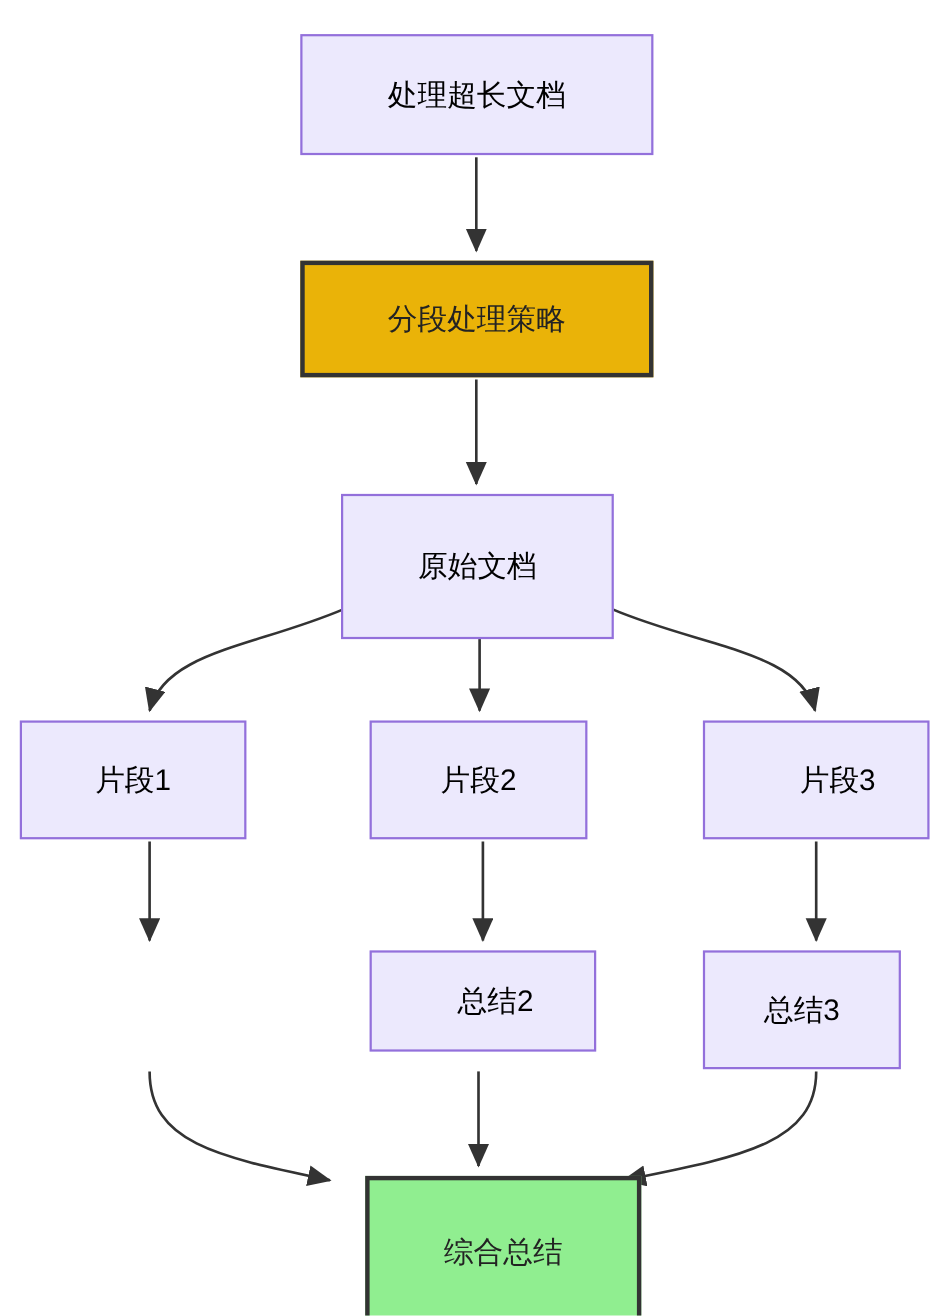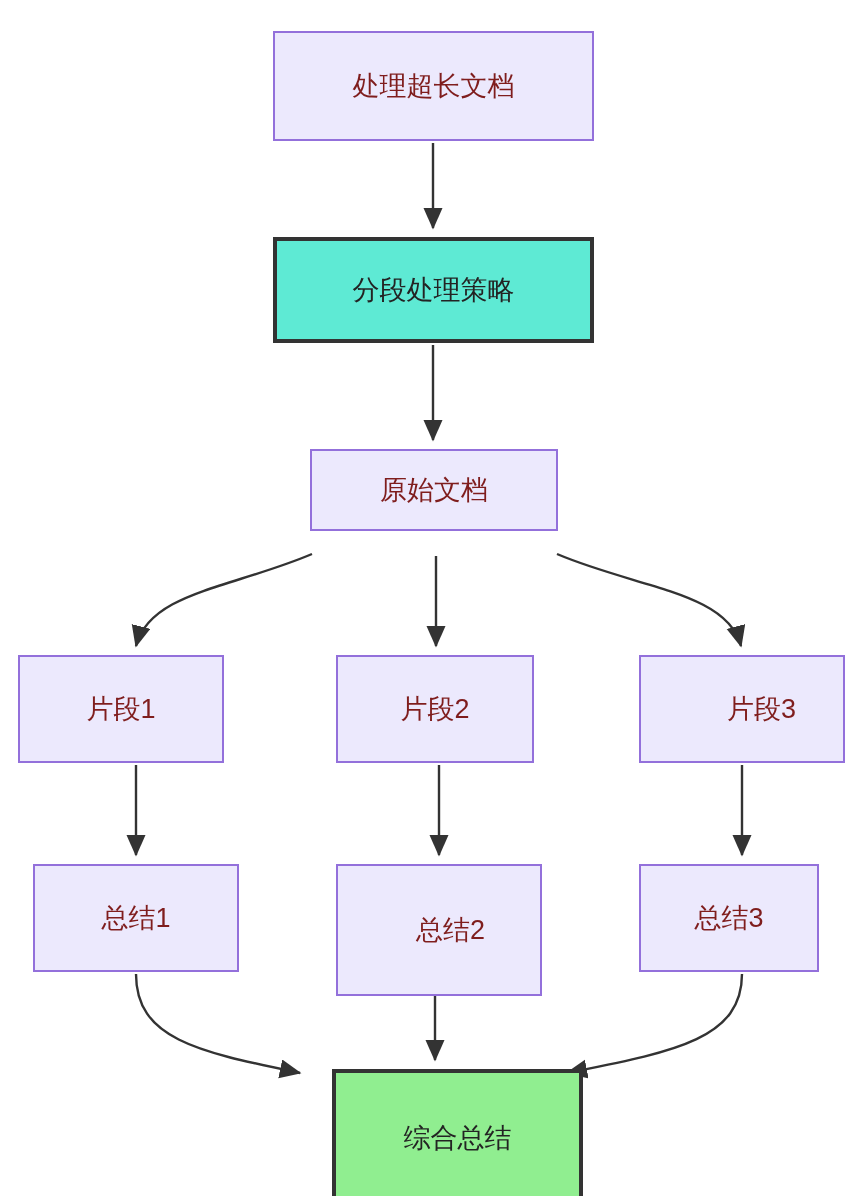--- a/index.html
+++ b/index.html
@@ -35,25 +35,25 @@
     box-sizing: border-box;
     display: flex;
     align-items: center;
     justify-content: center;
     text-align: center;
     line-height: 1.2;
   }
   .node-default {
     background: #ece9fd;
     border: 2px solid #9370db;
-    color: #7f1d1d;
+    color: #000000;
     font-size: 27px;
   }
   .node-highlight {
-    background: #5eead4;
+    background: #eab308;
     border: 4px solid #333333;
     color: #232323;
     font-size: 27px;
   }
   .node-result {
     background: #90ee90;
     border: 4px solid #333333;
     color: #232323;
     font-size: 27px;
   }
@@ -98,41 +98,38 @@
   </svg>
 
   <div class="node node-default" style="left:273px; top:31px; width:321px; height:110px;">
     <span class="node-label">处理超长文档</span>
   </div>
 
   <div class="node node-highlight" style="left:273px; top:237px; width:321px; height:106px;">
     <span class="node-label">分段处理策略</span>
   </div>
 
-  <div class="node node-default" style="left:310px; top:449px; width:248px; height:82px;">
+  <div class="node node-default" style="left:310px; top:449px; width:248px; height:132px;">
     <span class="node-label">原始文档</span>
   </div>
 
   <div class="node node-default" style="left:18px; top:655px; width:206px; height:108px;">
     <span class="node-label">片段1</span>
   </div>
 
   <div class="node node-default" style="left:336px; top:655px; width:198px; height:108px;">
     <span class="node-label">片段2</span>
   </div>
 
   <div class="node node-default" style="left:639px; top:655px; width:206px; height:108px;padding-left:39px;">
     <span class="node-label">片段3</span>
   </div>
 
-  <div class="node node-default" style="left:33px; top:864px; width:206px; height:108px;">
-    <span class="node-label">总结1</span>
-  </div>
 
-  <div class="node node-default" style="left:336px; top:864px; width:206px; height:132px;padding-left:23px;">
+  <div class="node node-default" style="left:336px; top:864px; width:206px; height:92px;padding-left:23px;">
     <span class="node-label">总结2</span>
   </div>
 
   <div class="node node-default" style="left:639px; top:864px; width:180px; height:108px;">
     <span class="node-label">总结3</span>
   </div>
 
   <div class="node node-result" style="left:300px; top:1069px; width:251px; height:139px;margin-left:32px;">
     <span class="node-label">综合总结</span>
   </div>

